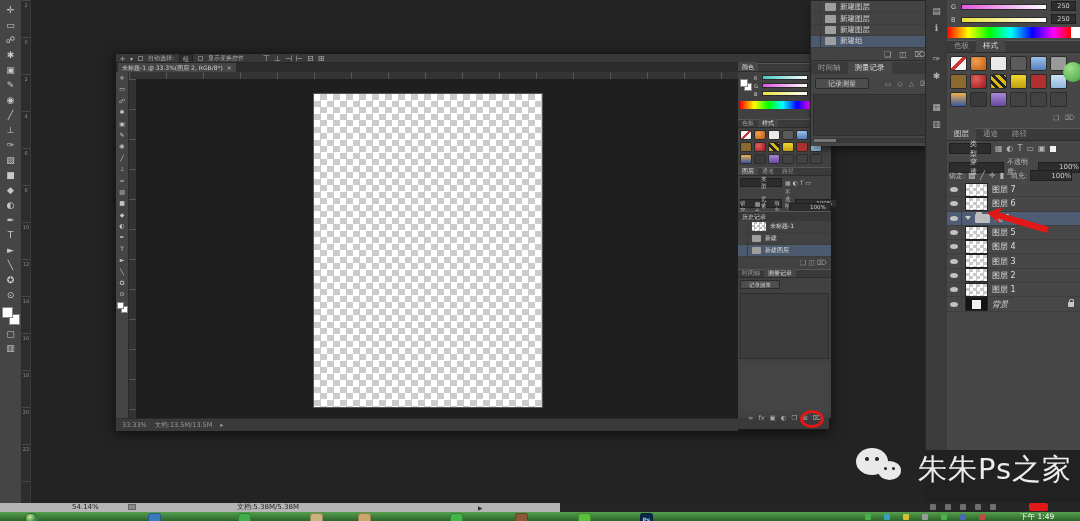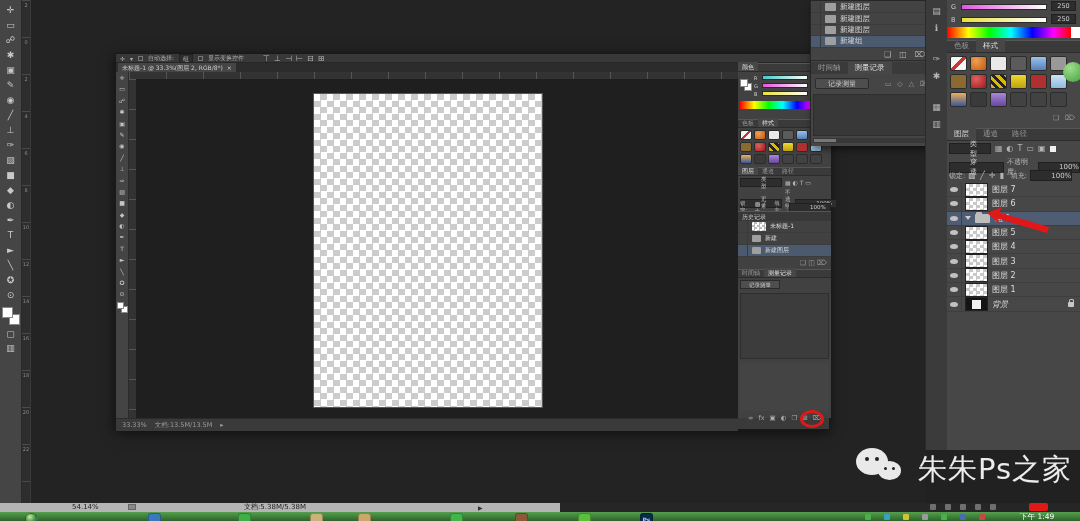--- a/index.html
+++ b/index.html
@@ -139,21 +139,21 @@
   .ihist .hrow .hlabel{font-size:6px}
   .ihist .hrow .hicon{width:9px;height:7px}
   .ihist .t-snapshot .hicon{background:repeating-conic-gradient(#bbb 0% 25%,#fff 0% 50%);background-size:5px 5px;width:14px;height:9px}
   .ilaybtns{position:absolute;left:10px;top:351px;width:83px;display:flex;gap:5px;color:#aaa;font-size:6.5px}
 
   
   .ostatus{left:0;top:503px;width:560px;height:9px;background:#b5b5b5;color:#222;font-size:7px}
   .ostatus span{position:absolute;top:0;line-height:9px}
   .ostatus .zoombox{left:72px}
   .ostatus .sico{left:128px;width:8px;height:6px;top:1px;background:#8a8a8a;border:1px solid #666}
-  .ostatus .docinfo{left:244px}
+  .ostatus .docinfo{left:237px}
   .ostatus .sarrow{left:478px;color:#333;font-size:6px}
   .ostatus-dark{left:560px;top:503px;width:520px;height:9px;background:#262626}
   .hidtray{position:absolute;left:370px;top:1px;display:flex;gap:9px}
   .hidtray i{width:6px;height:6px;background:#6f6f6f;border-radius:1px}
   .redmark{position:absolute;left:469px;top:0;width:19px;height:8px;background:#e01818;border-radius:2px}
   .taskbar{left:0;top:512px;width:1080px;height:9px;background:linear-gradient(#55a04d,#2c6329)}
   .tbi{position:absolute;top:1px;width:13px;height:12px;border-radius:3px;border:1px solid rgba(0,0,0,.25);
        font-size:6px;color:#9cd0f0;text-align:center;line-height:11px;font-weight:bold}
   .tbi.t-orb{border-radius:50%;background:radial-gradient(circle at 35% 30%,#cfe8a0,#3f8f3f 55%,#1d5a8f)!important}
   .tbi:nth-child(1){left:25px}.tbi:nth-child(2){left:148px}.tbi:nth-child(3){left:238px}

